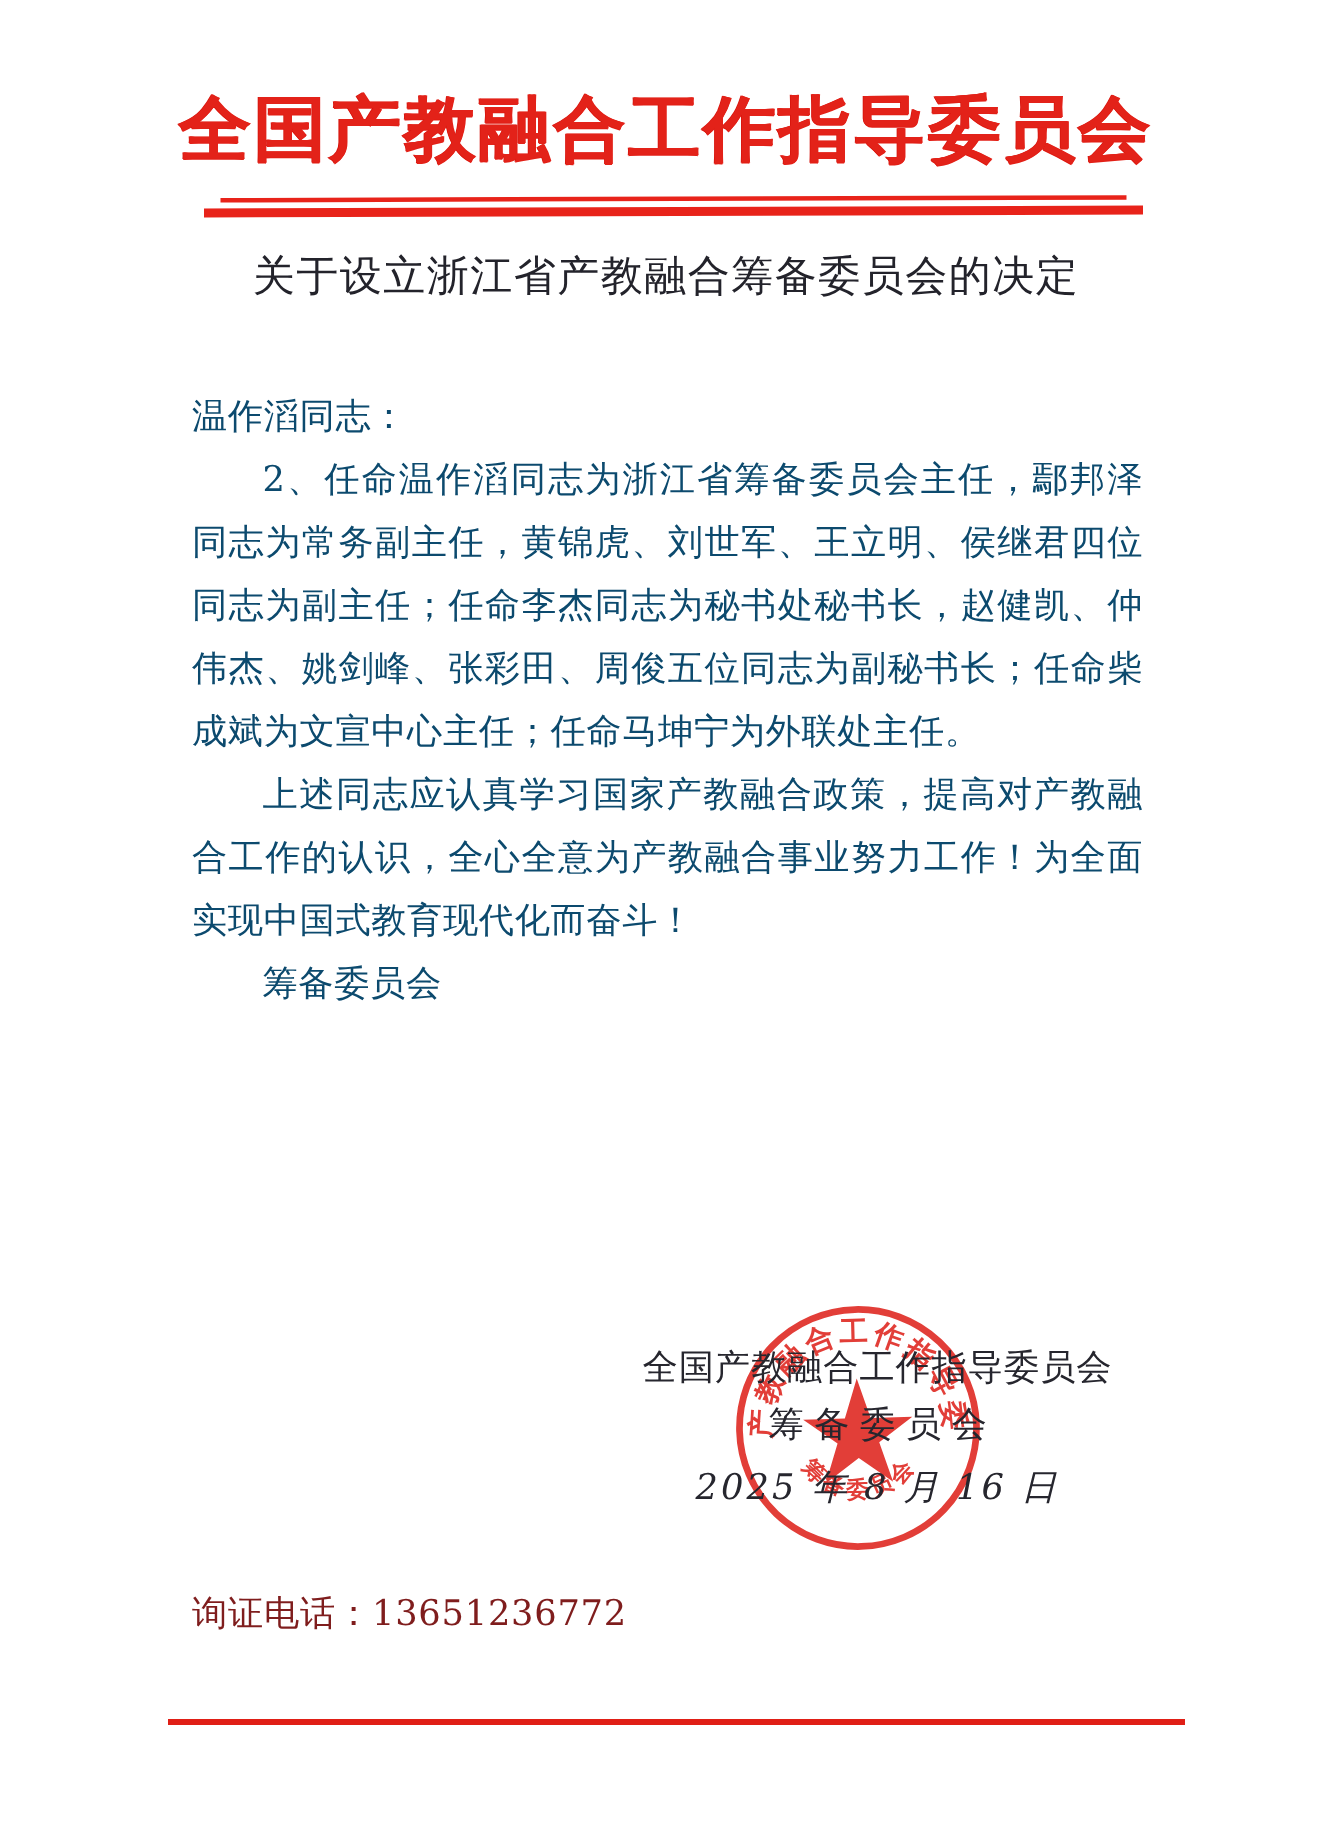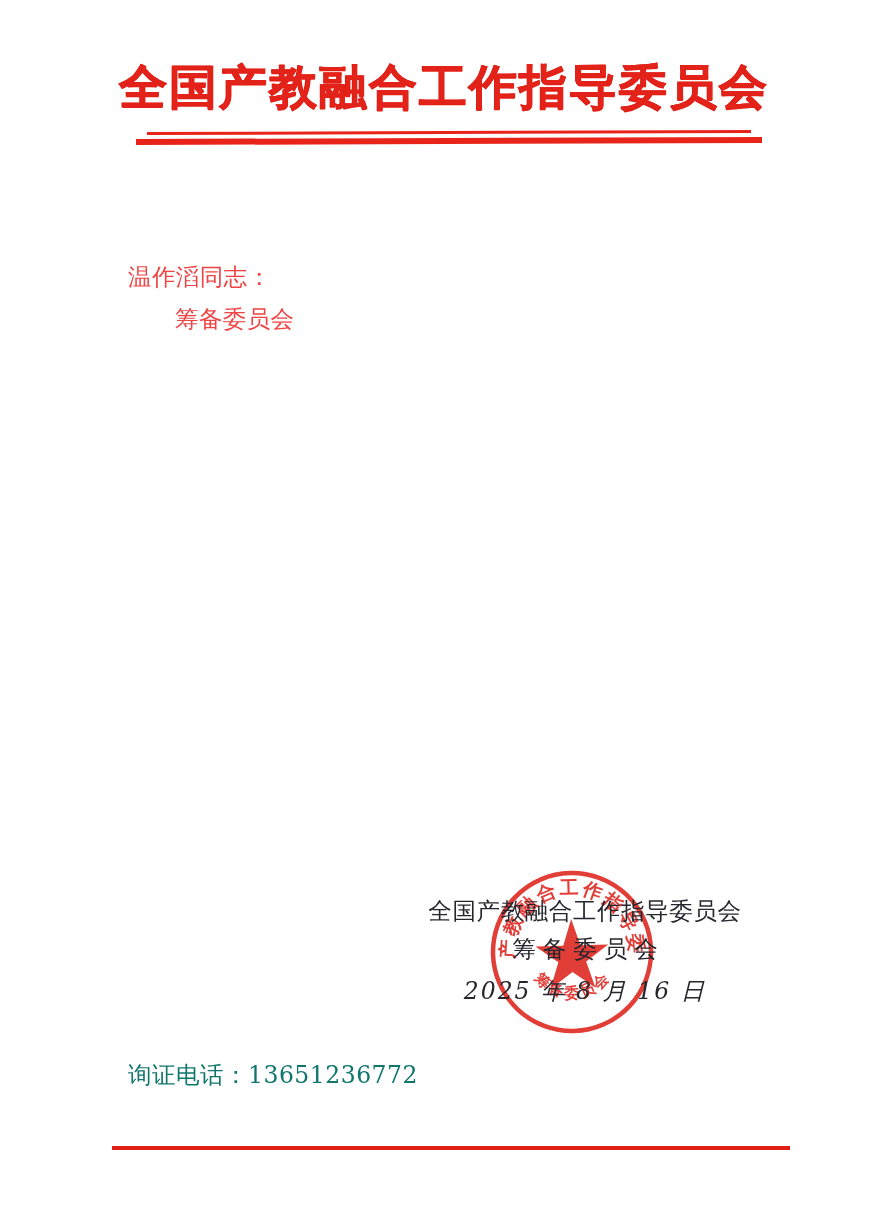--- a/index.html
+++ b/index.html
@@ -84,21 +84,21 @@
   .body-block {
     position: absolute;
     left: 128px;
     top: 256px;
     width: 634px;
   }
   .p {
     font-size: 23.5px;
     line-height: 42px;
     letter-spacing: 0.4px;
-    color: #ef4444;
+    color: #0c4a6e;
     text-align: justify;
     text-justify: inter-ideograph;
     margin: 0;
   }
   .p.salutation {
     text-indent: 0;
   }
   .p.indent {
     text-indent: 2em;
   }
@@ -147,21 +147,21 @@
   .seal svg { display: block; }
 
   
   .footer-phone {
     position: absolute;
     left: 128px;
     top: 1058px;
     font-size: 23.5px;
     line-height: 34px;
     letter-spacing: 0.5px;
-    color: #0f766e;
+    color: #7f1d1d;
   }
   .footer-rule {
     position: absolute;
     left: 112px;
     top: 1146px;
     width: 678px;
     height: 4px;
     background: #e01f16;
   }
 </style>
@@ -169,23 +169,26 @@
 <body>
 
 <div class="page">
 
   <div class="masthead">
     <div class="masthead-title">全国产教融合工作指导委员会</div>
   </div>
   <div class="rule-thin"></div>
   <div class="rule-thick"></div>
 
+  <div class="doc-title">关于设立浙江省产教融合筹备委员会的决定</div>
 
   <div class="body-block">
     <p class="p salutation">温作滔同志：</p>
+    <p class="p indent">2、任命温作滔同志为浙江省筹备委员会主任，鄢邦泽同志为常务副主任，黄锦虎、刘世军、王立明、侯继君四位同志为副主任；任命李杰同志为秘书处秘书长，赵健凯、仲伟杰、姚剑峰、张彩田、周俊五位同志为副秘书长；任命柴成斌为文宣中心主任；任命马坤宁为外联处主任。</p>
+    <p class="p indent">上述同志应认真学习国家产教融合政策，提高对产教融合工作的认识，全心全意为产教融合事业努力工作！为全面实现中国式教育现代化而奋斗！</p>
     <p class="p indent">筹备委员会</p>
   </div>
 
   <div class="seal">
     <svg width="166" height="166" viewBox="0 0 166 166" xmlns="http://www.w3.org/2000/svg">
       <defs>
         <path id="arcTop" d="M 25,83 A 58,58 0 0 1 141,83" fill="none"></path>
         <path id="arcBottom" d="M 37,83 A 46,46 0 0 0 129,83" fill="none"></path>
       </defs>
       <circle cx="83" cy="83" r="79" fill="none" stroke="#e0302a" stroke-width="4.5"></circle>

